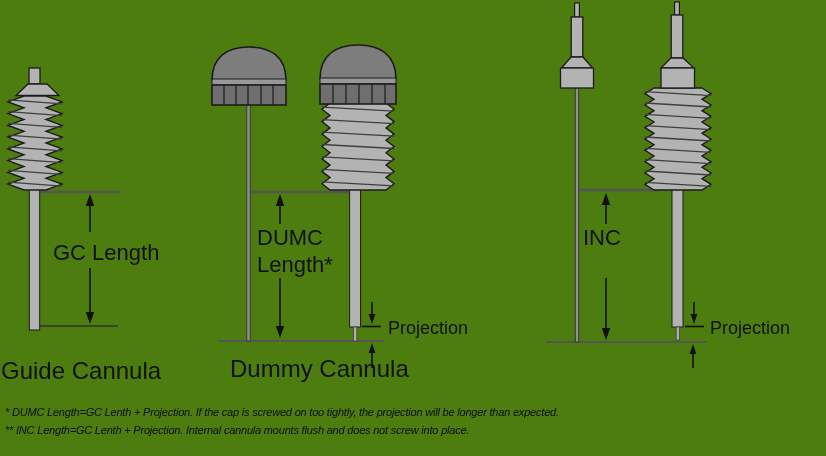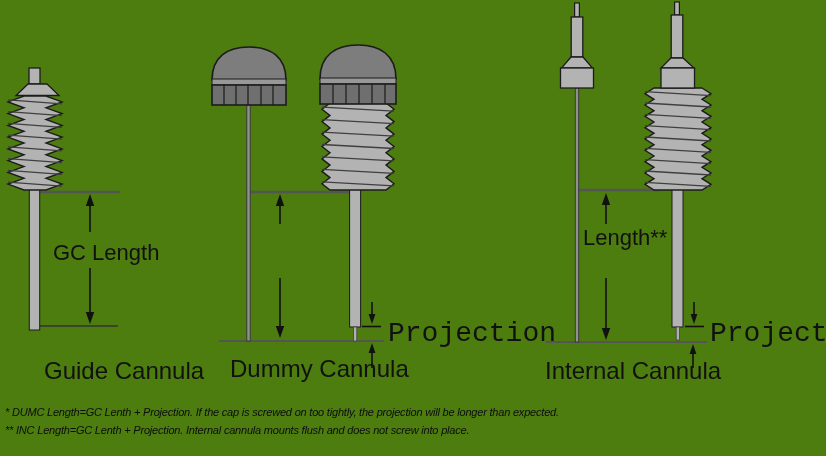--- a/index.html
+++ b/index.html
@@ -3,21 +3,21 @@
 <meta charset="utf-8">
 <style>
   html,body{margin:0;padding:0;background:#ffffff;}
   #canvas{
     position:relative;width:826px;height:456px;background:#4d7c0f;overflow:hidden;
     font-family:"Liberation Sans",sans-serif;color:#111;
   }
   #drawing{position:absolute;left:0;top:0;}
   .label{position:absolute;white-space:nowrap;color:#111;}
   .len-label{font-size:22px;line-height:27px;}
-  .proj-label{font-size:28px;font-family:Liberation Mono, monospace;}
+  .proj-label{font-size:18px;}
   .caption{font-size:24px;}
   .footnote{font-size:11px;font-style:italic;letter-spacing:-0.2px;color:#0d0d0d;}
 </style>
 </head>
 <body>
 
 <div id="canvas">
 
   <svg id="drawing" width="826" height="400" viewBox="0 0 826 400" xmlns="http://www.w3.org/2000/svg">
 
@@ -99,32 +99,35 @@
         <polygon points="694,324 690.6,314 697.4,314" stroke="none" fill="#111"></polygon>
         <line x1="685" y1="326.5" x2="704" y2="326.5"></line>
         <polygon points="693,344 689.6,354 696.4,354" stroke="none" fill="#111"></polygon>
         <line x1="693" y1="352" x2="693" y2="368"></line>
       </g>
     </g>
   </svg>
 
   <div class="label len-label" style="left:53px;top:239px;">GC Length</div>
 
+  <div class="label len-label" style="left:257px;top:224px;">
+    <div>DUMC</div>
+    <div>Length*</div>
+  </div>
 
   <div class="label len-label" style="left:583px;top:224px;">
-    <div>Length**</div>
+    <div>INC</div>
   </div>
 
   <div class="label proj-label" style="left:388px;top:318px;">Projection</div>
 
   <div class="label proj-label" style="left:710px;top:318px;">Projection</div>
 
-  <div class="label caption" style="left:15px;top:357px;padding-left:29px;">Guide Cannula</div>
+  <div class="label caption" style="left:1px;top:357px;">Guide Cannula</div>
 
   <div class="label caption" style="left:230px;top:355px;">Dummy Cannula</div>
 
-  <div class="label caption" style="left:545px;top:357px;">Internal Cannula</div>
 
   <div class="label footnote" style="left:5px;top:406px;">* DUMC Length=GC Lenth + Projection. If the cap is screwed on too tightly, the projection will be longer than expected.</div>
 
   <div class="label footnote" style="left:5px;top:424px;font-style:italic;">** INC Length=GC Lenth + Projection. Internal cannula mounts flush and does not screw into place.</div>
 
 </div>
 
 </body></html>

